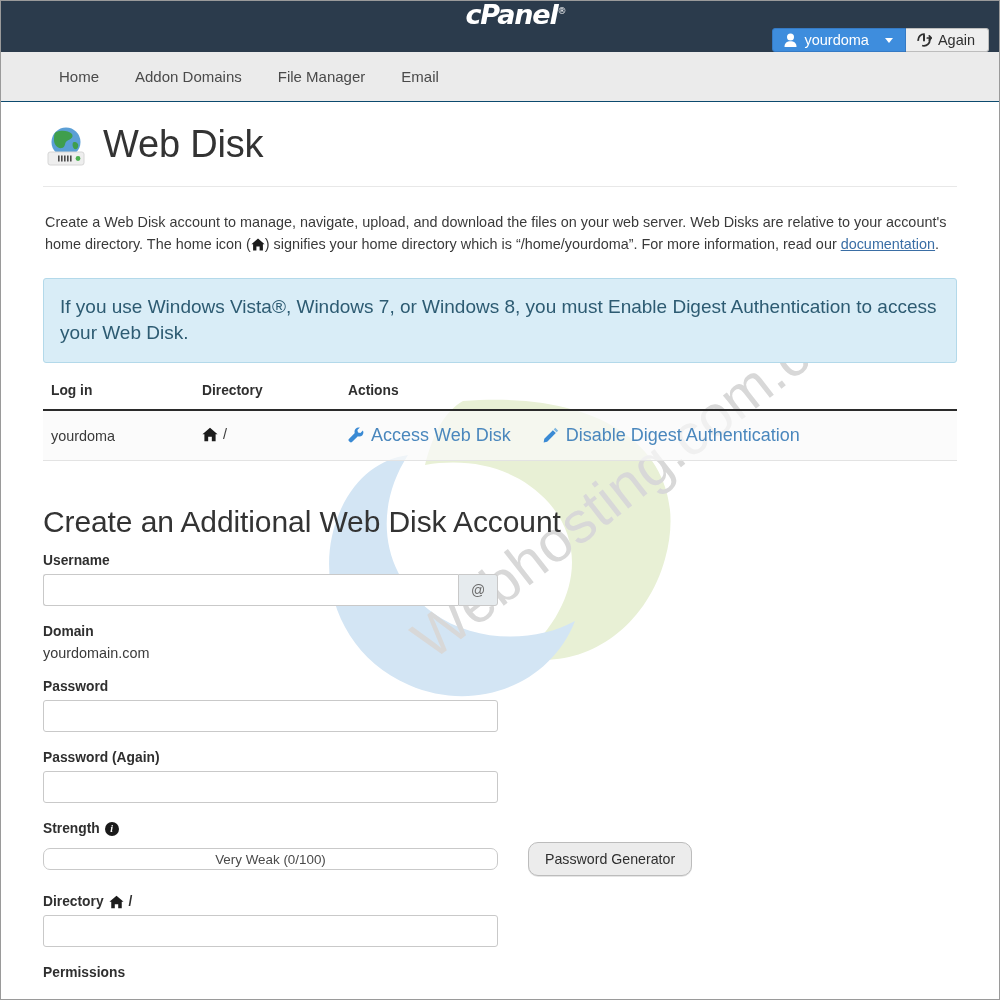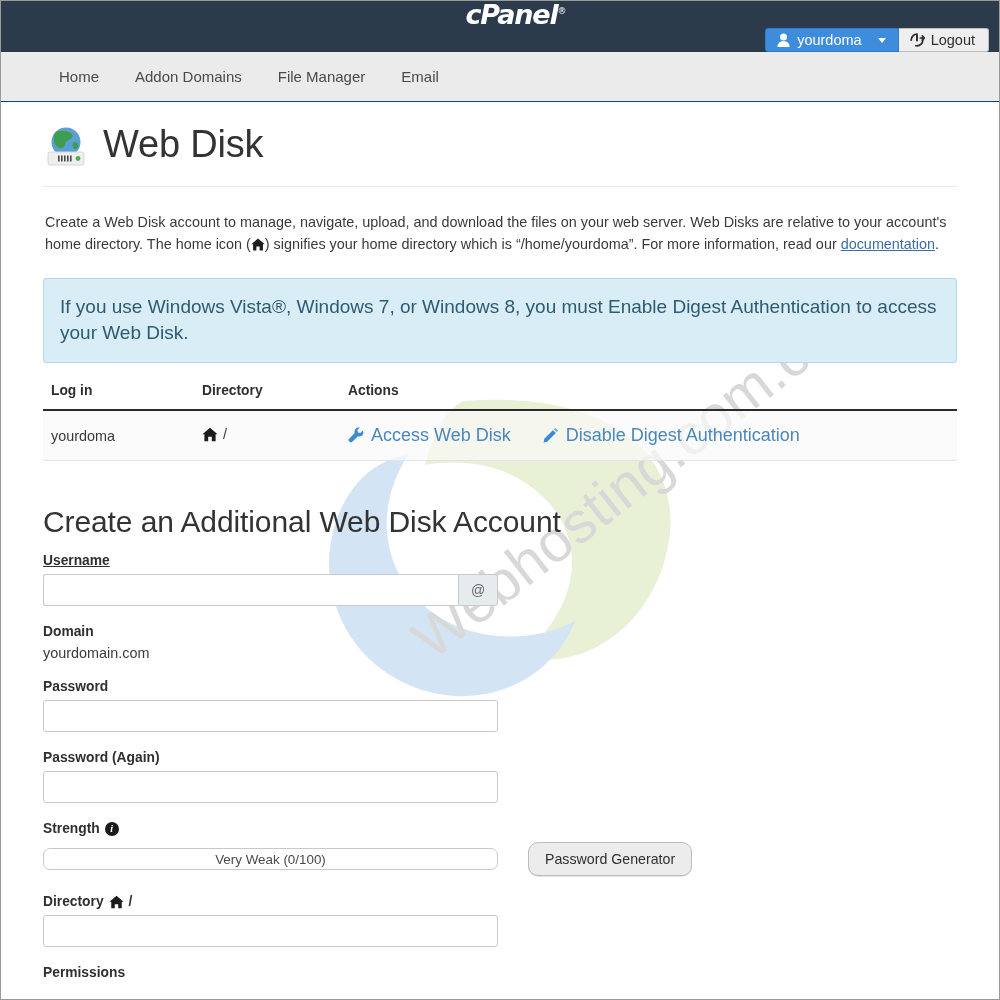--- a/index.html
+++ b/index.html
@@ -246,21 +246,21 @@
   
   .form-label {
     font-size: 13.8px;
     font-weight: bold;
     color: #2f2f2f;
     margin: 18px 0 6px 0;
     display: flex;
     align-items: center;
     gap: 5px;
   }
-  .form-label.first { margin-top: 14px; text-decoration: underline; }
+  .form-label.first { margin-top: 14px; }
   .field-input {
     width: 455px;
     height: 32px;
     border: 1px solid #c9c9c9;
     border-radius: 3px;
     background: #ffffff;
     box-sizing: border-box;
     font-size: 14px;
     padding: 0 9px;
     color: #333;
@@ -365,21 +365,21 @@
         </svg>
         <span>yourdoma</span>
         <span class="caret"></span>
       </div>
       <div class="logout-btn">
         <svg width="15" height="14" viewBox="0 0 15 14">
           <path d="M7 1.2 A5.6 5.6 0 1 0 7 12.8 A5.6 5.6 0 1 0 7 1.2 Z" fill="none" stroke="#2f2f2f" stroke-width="1.8" stroke-dasharray="13 6" stroke-dashoffset="3.2"></path>
           <path d="M7 2.2 L7 7.4" stroke="#2f2f2f" stroke-width="2" stroke-linecap="round"></path>
           <path d="M10.3 5 L14.2 5 M12.3 2.9 L14.4 5 L12.3 7.1" stroke="#2f2f2f" stroke-width="1.7" fill="none" stroke-linecap="round" stroke-linejoin="round"></path>
         </svg>
-        <span>Logout</span>
+        <span>Again</span>
       </div>
     </div>
   </div>
 
   <div class="navbar">
     <div class="nav-item">Home</div>
     <div class="nav-item">Addon Domains</div>
     <div class="nav-item">File Manager</div>
     <div class="nav-item">Email</div>
   </div>

